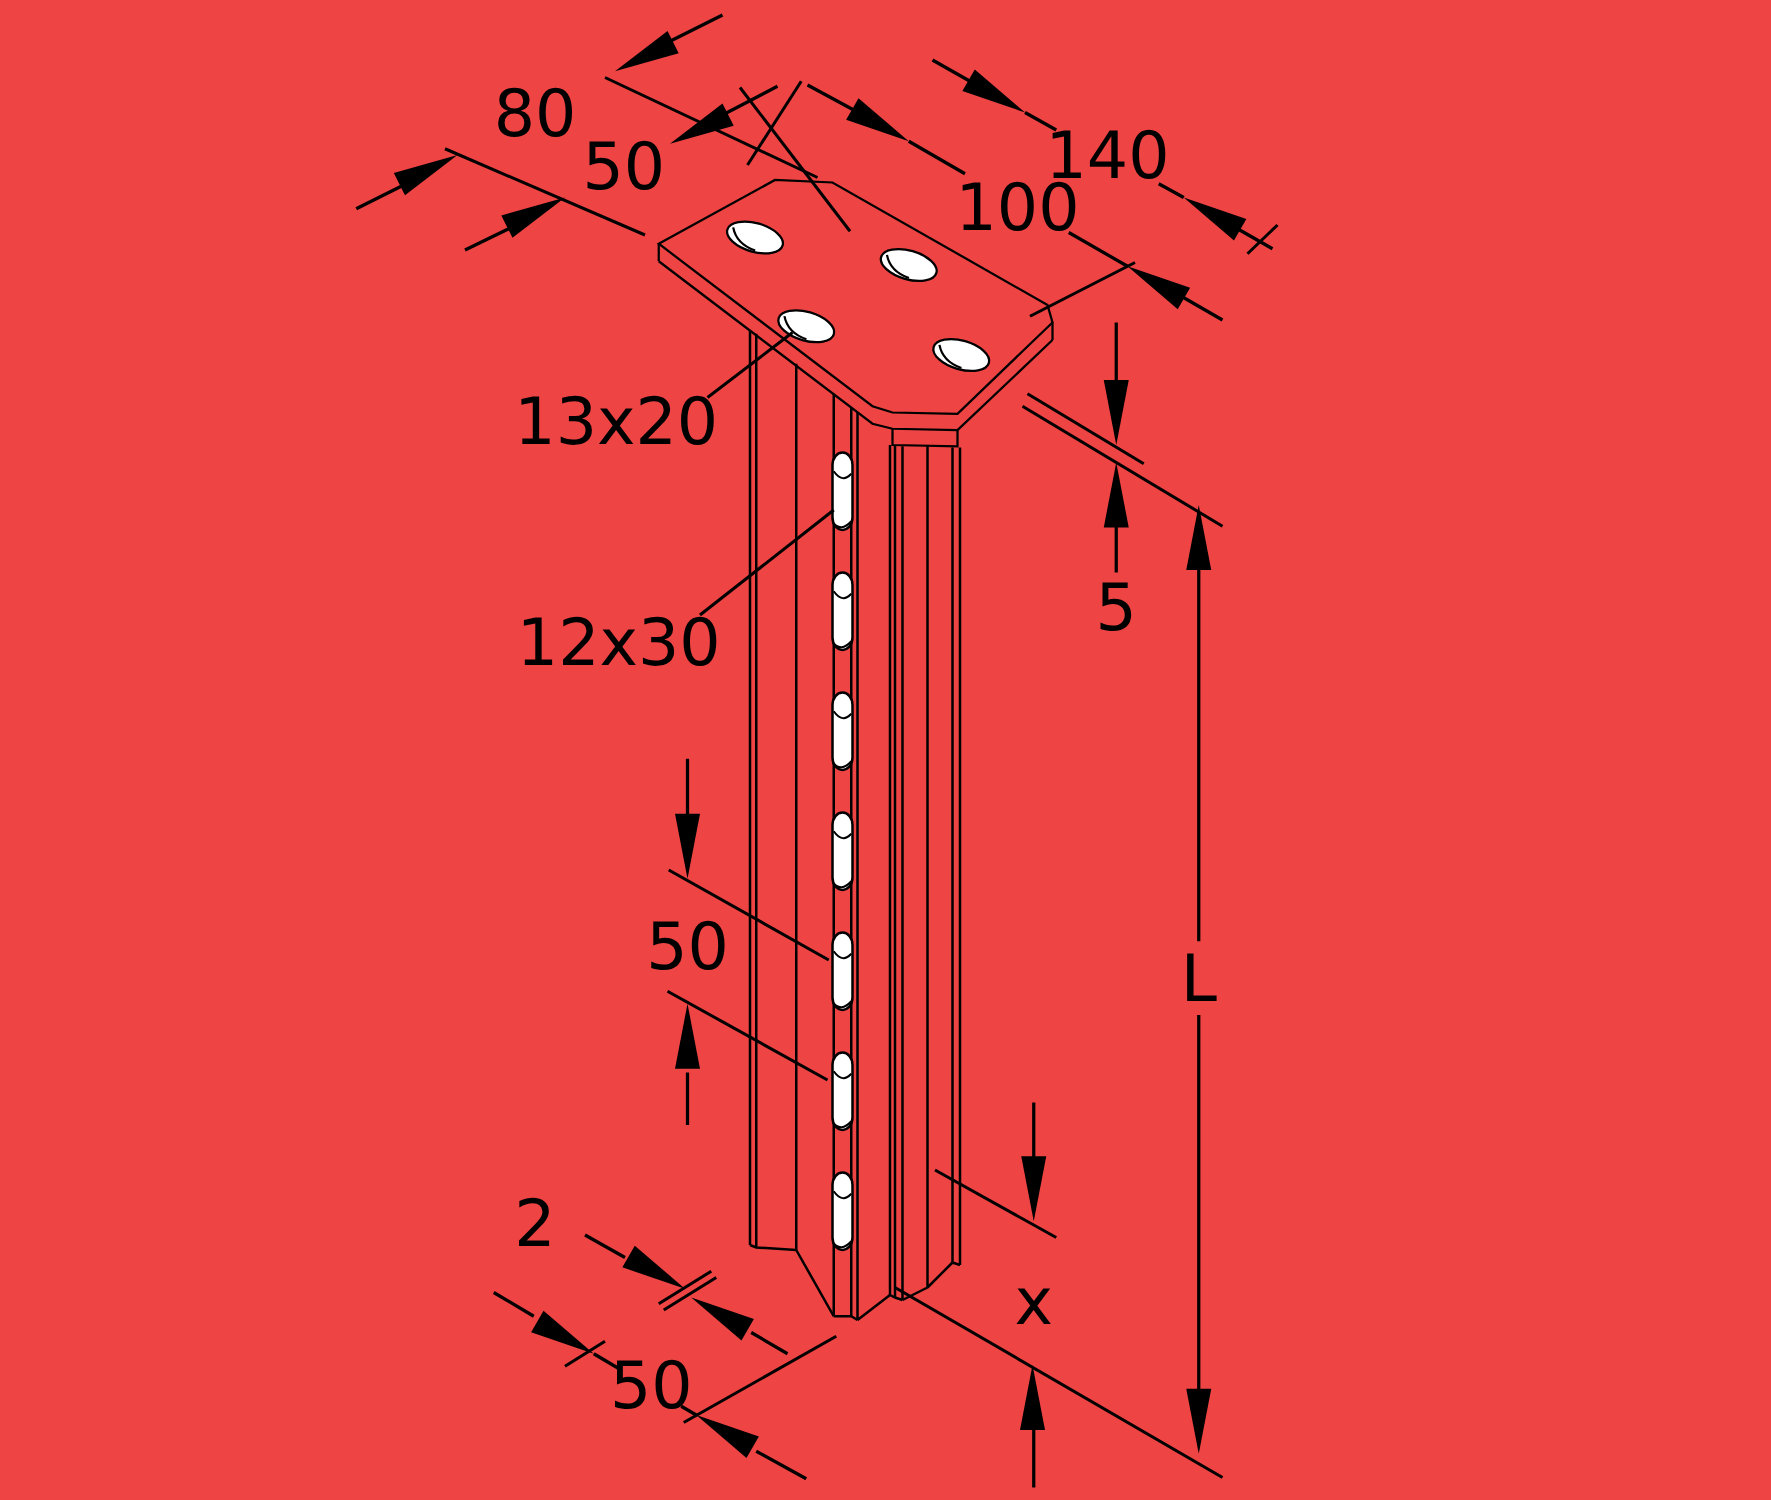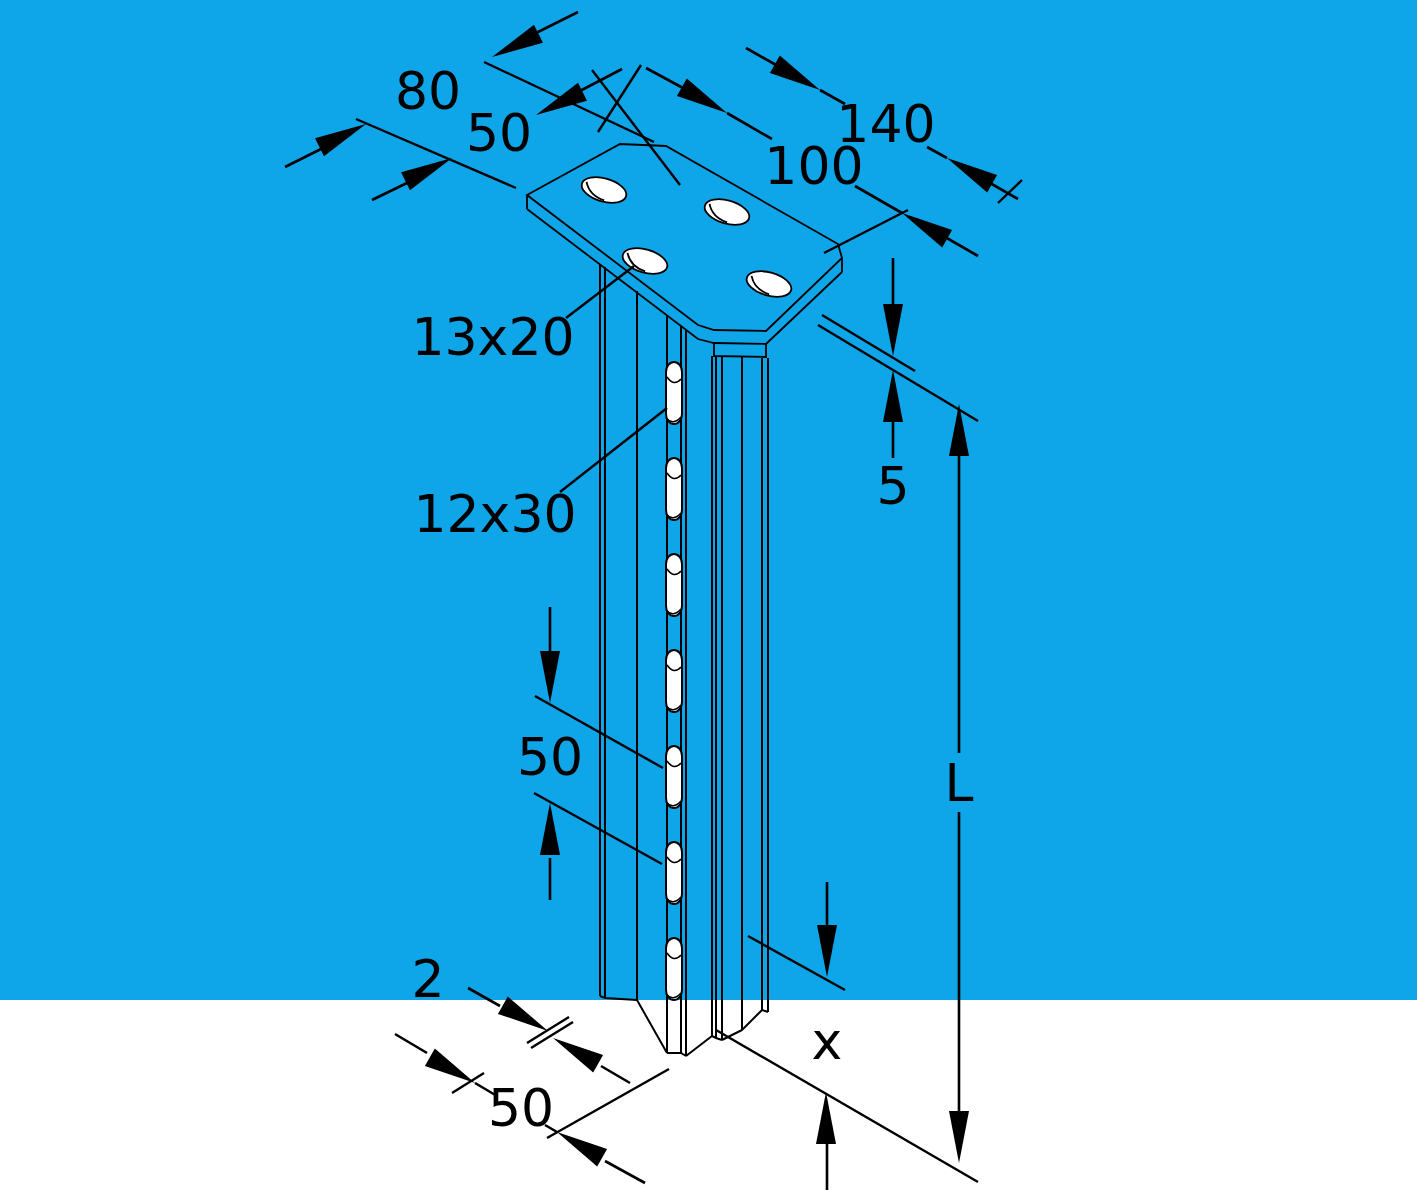--- a/index.html
+++ b/index.html
@@ -2,21 +2,21 @@
 <html><head>
 <meta charset="utf-8">
 <style>
   html, body {
     margin: 0; padding: 0;
     background: #ffffff;
     width: 1417px; height: 1200px;
     overflow: hidden;
     font-family: "DejaVu Sans", "Liberation Sans", sans-serif;
   }
-  #stage { position: relative; width: 1417px; height: 1000px; background: #0ea5e9; }
+  #stage { position: relative; width: 1417px; height: 1200px; background: #ef4444; }
   svg { display: block; }
   text.dim-label {
     font-family: "DejaVu Sans", "Liberation Sans", sans-serif;
     font-size: 52px;
     fill: #000000;
     text-anchor: middle;
   }
 </style>
 </head>
 <body>

